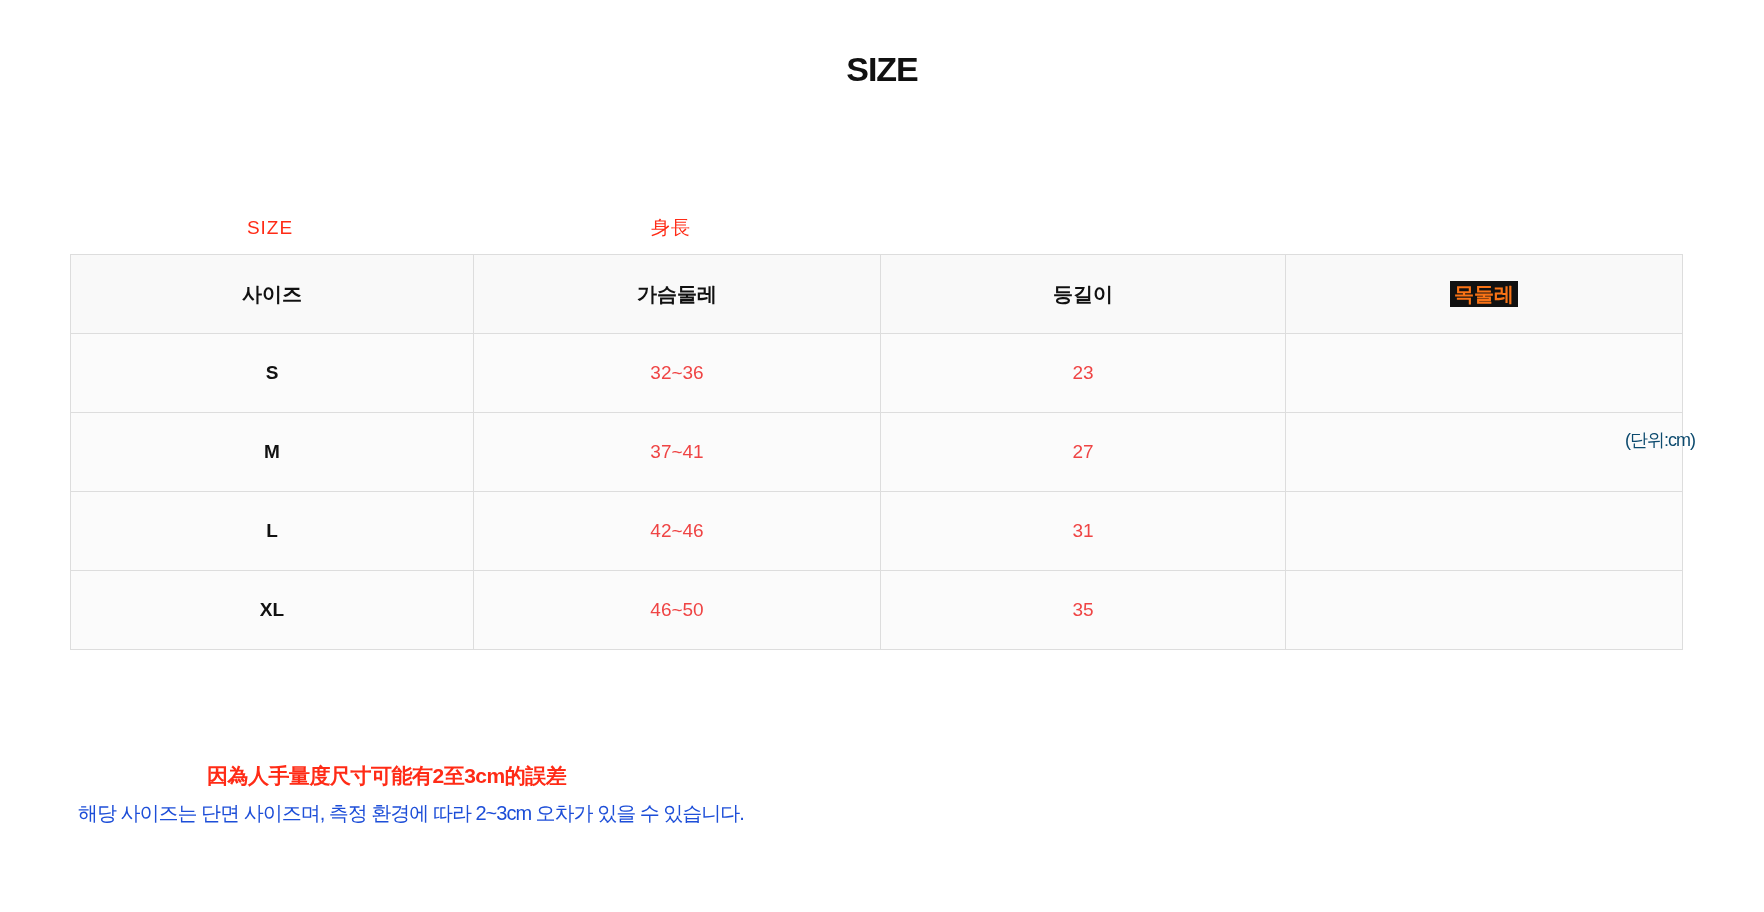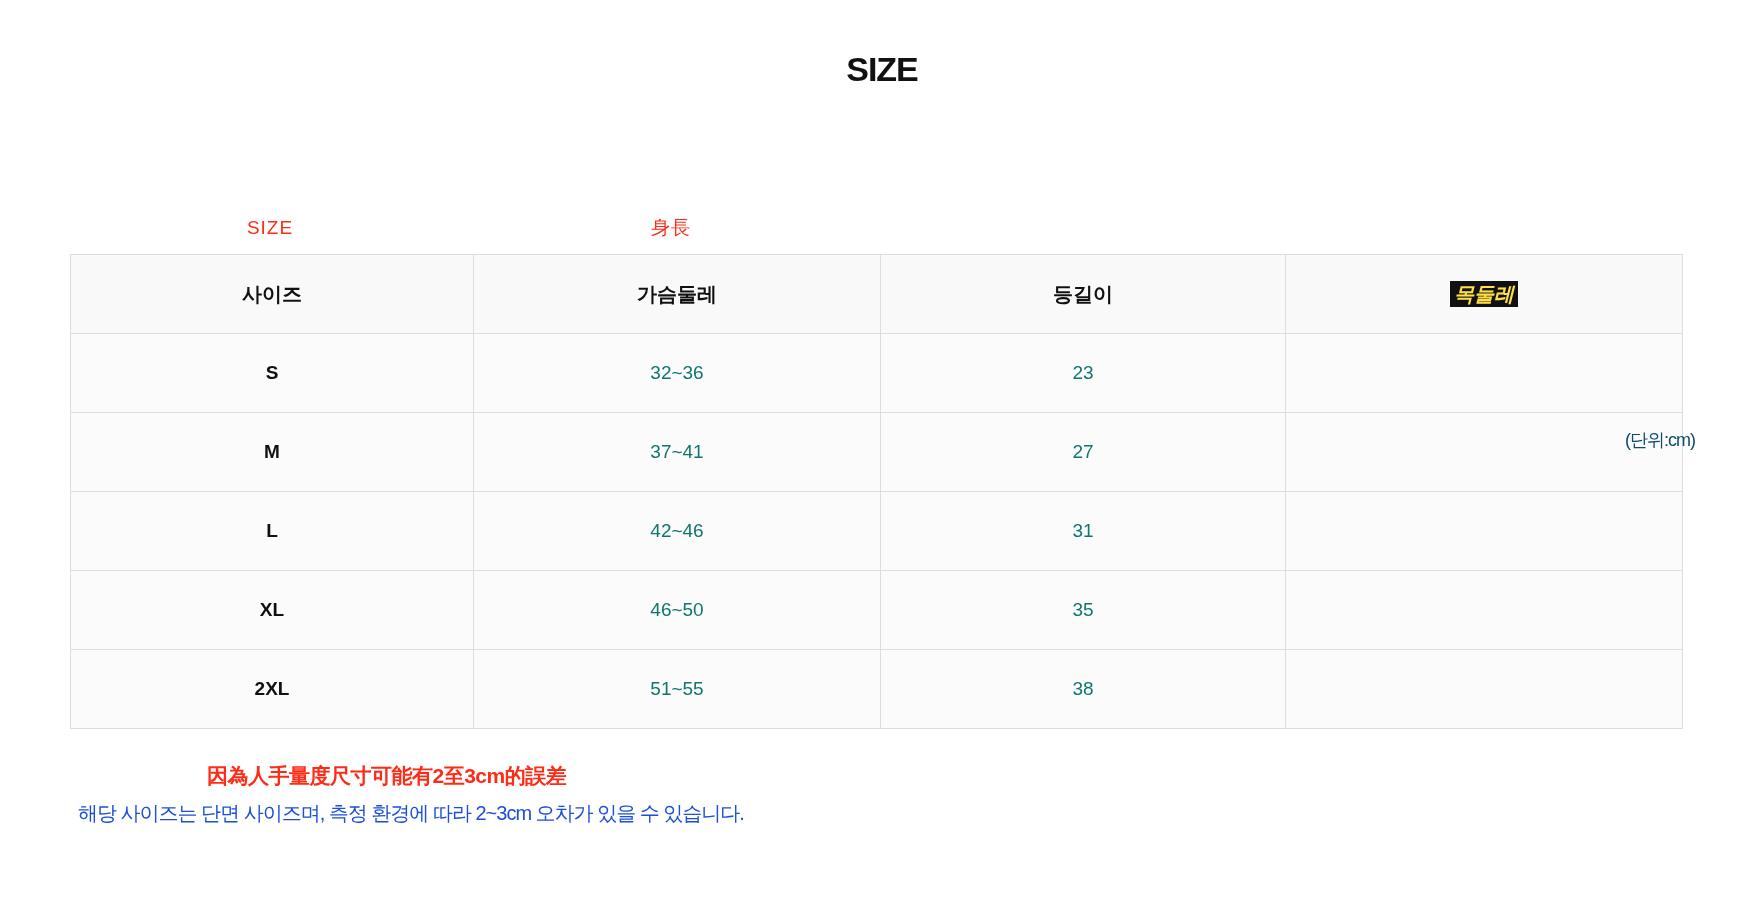--- a/index.html
+++ b/index.html
@@ -80,36 +80,35 @@
     font-size: 19px;
   }
   table.size-table thead th {
     background: #f9f9f9;
     font-weight: 700;
     font-size: 20px;
     color: #111111;
   }
   table.size-table tbody td {
     background: #fbfbfb;
-    color: #0f766e;
+    color: #ef4444;
     font-weight: 400;
   }
   table.size-table tbody td.size-label {
     font-weight: 700;
     font-size: 19px;
     color: #111111;
   }
   .neck-head {
     display: inline-block;
     background: #111111;
-    color: #fde047;
+    color: #f97316;
     padding: 2px 4px;
     line-height: 1.1;
     font-weight: 700;
-    font-style: italic;
   }
   .footnote-red {
     position: absolute;
     left: 207px;
     top: 762px;
     color: #ff2b16;
     font-size: 21px;
     font-weight: 700;
     letter-spacing: -0.5px;
     white-space: nowrap;
@@ -167,26 +166,20 @@
           <td>42~46</td>
           <td>31</td>
           <td></td>
         </tr>
         <tr>
           <td class="size-label">XL</td>
           <td>46~50</td>
           <td>35</td>
           <td></td>
         </tr>
-        <tr>
-          <td class="size-label">2XL</td>
-          <td>51~55</td>
-          <td>38</td>
-          <td></td>
-        </tr>
       </tbody>
     </table>
   </div>
 
   <div class="footnote-red">因為人手量度尺寸可能有2至3cm的誤差</div>
   <div class="footnote-black">해당 사이즈는 단면 사이즈며, 측정 환경에 따라 2~3cm 오차가 있을 수 있습니다.</div>
 
 </div>
 
 </body></html>

